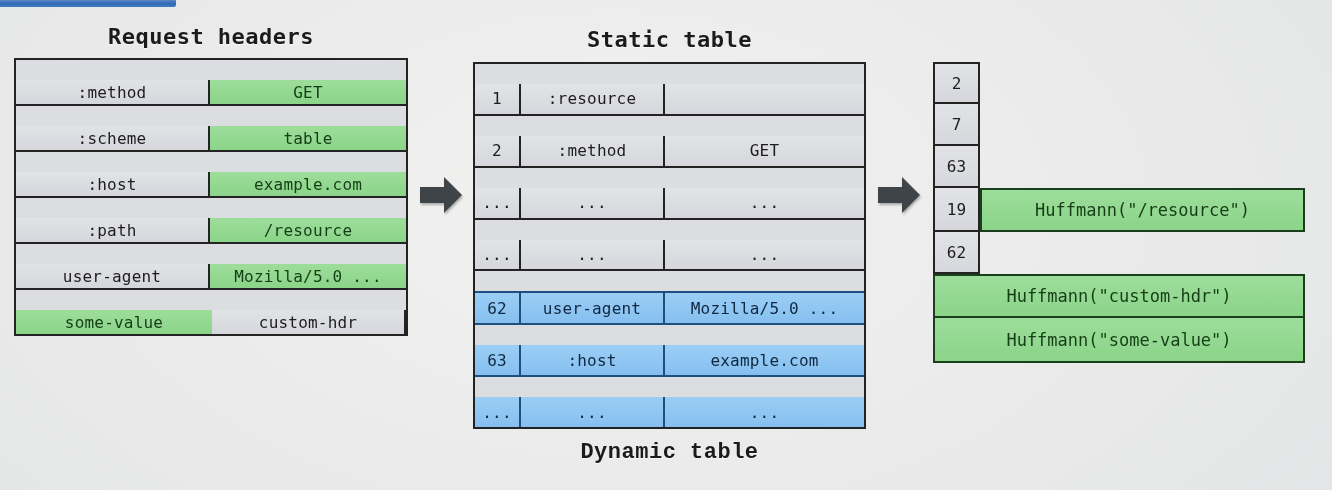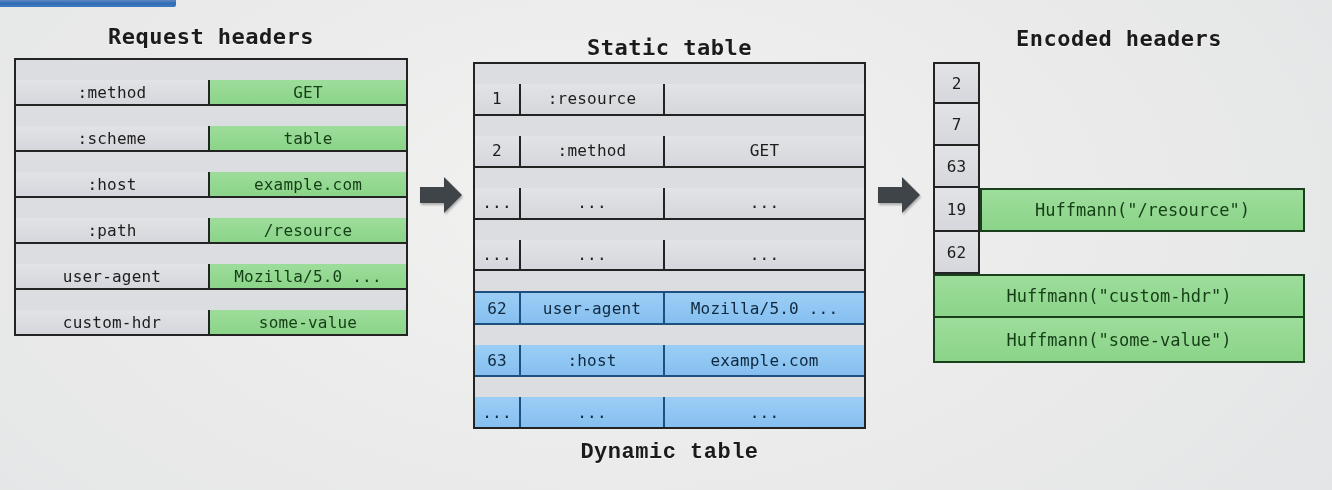--- a/index.html
+++ b/index.html
@@ -166,32 +166,32 @@
     </div>
     <div class="row">
       <div class="cell c-gray c-name">:path</div>
       <div class="cell c-green c-value">/resource</div>
     </div>
     <div class="row">
       <div class="cell c-gray c-name">user-agent</div>
       <div class="cell c-green c-value">Mozilla/5.0 ...</div>
     </div>
     <div class="row">
+      <div class="cell c-green c-value">some-value</div>
       <div class="cell c-gray c-name">custom-hdr</div>
-      <div class="cell c-green c-value">some-value</div>
     </div>
   </div>
 
   <div class="arrow" style="left:418px; top:172px;">
     <svg viewBox="0 0 46 46" xmlns="http://www.w3.org/2000/svg">
       <path d="M2 15 L26 15 L26 5 L44 23 L26 41 L26 31 L2 31 Z" fill="#3f4448"></path>
     </svg>
   </div>
 
-  <div class="panel-title" style="left:473px; top:27px; width:393px; text-align:center;margin-top:8px;">Static table</div>
+  <div class="panel-title" style="left:473px; top:27px; width:393px; text-align:center;">Static table</div>
 
   <div class="tbl" id="hpack-table">
     <div class="row">
       <div class="cell c-gray c-idx">1</div>
       <div class="cell c-gray c-key">:resource</div>
       <div class="cell c-gray c-val"></div>
     </div>
     <div class="row">
       <div class="cell c-gray c-idx">2</div>
       <div class="cell c-gray c-key">:method</div>
@@ -225,21 +225,20 @@
   </div>
 
   <div class="panel-title" style="left:473px; top:440px; width:393px; text-align:center;font-family:Liberation Mono, monospace;">Dynamic table</div>
 
   <div class="arrow" style="left:876px; top:172px;">
     <svg viewBox="0 0 46 46" xmlns="http://www.w3.org/2000/svg">
       <path d="M2 15 L26 15 L26 5 L44 23 L26 41 L26 31 L2 31 Z" fill="#3f4448"></path>
     </svg>
   </div>
 
-  <div class="panel-title" style="left:933px; top:26px; width:372px; text-align:center;">Encoded headers</div>
 
   <div id="enc-panel">
 
     <div class="enc-row" style="left:0; top:0; width:47px; height:42px;">
       <div class="enc-idx">2</div>
     </div>
     <div class="enc-row" style="left:0; top:42px; width:47px; height:42px;">
       <div class="enc-idx stack-mid">7</div>
     </div>
     <div class="enc-row" style="left:0; top:84px; width:47px; height:42px;">

